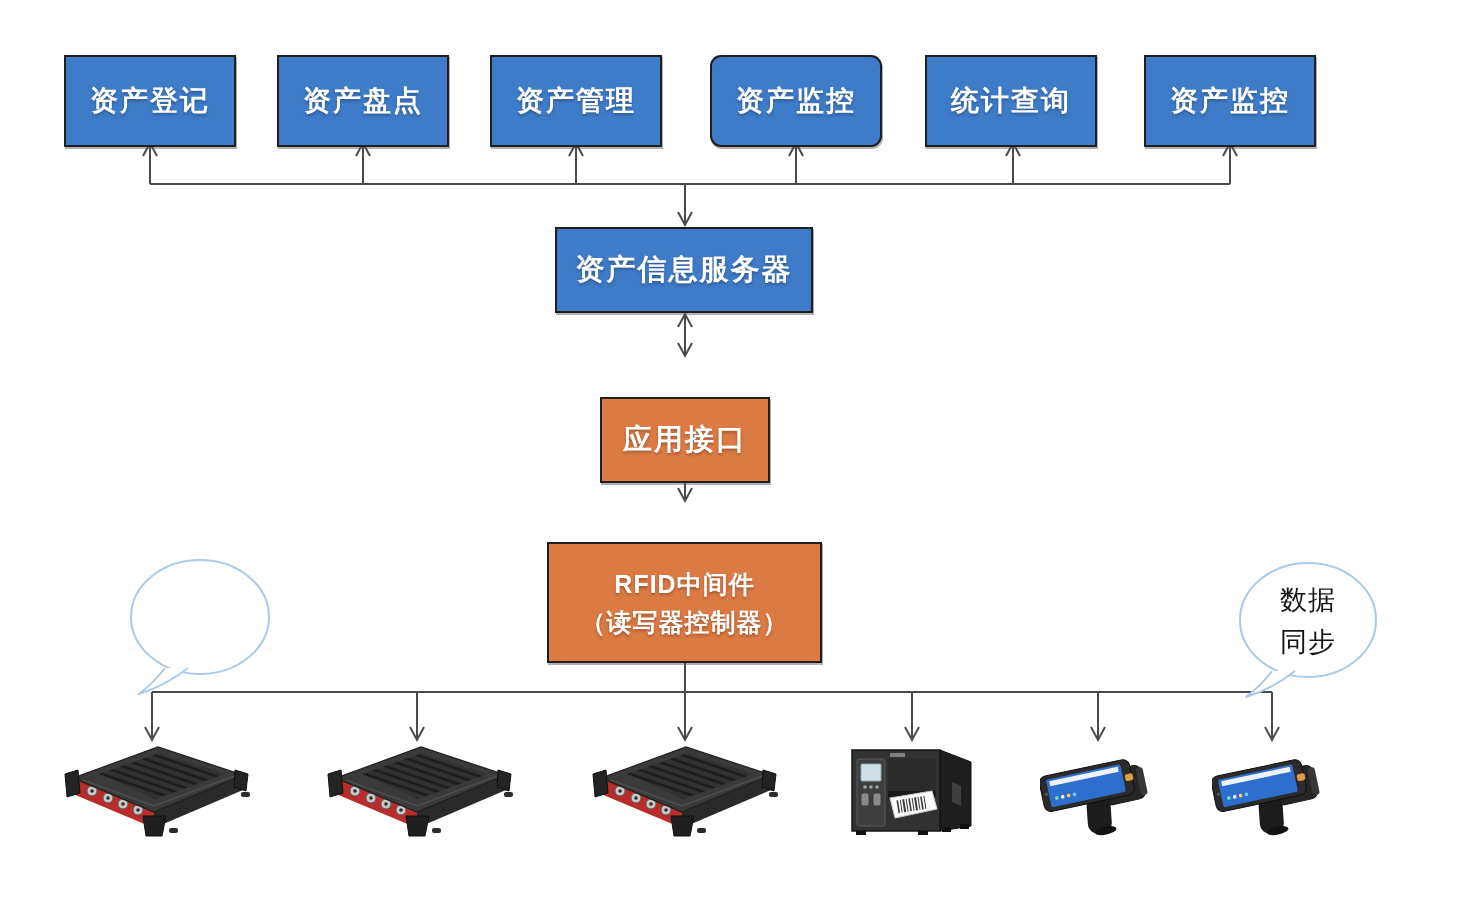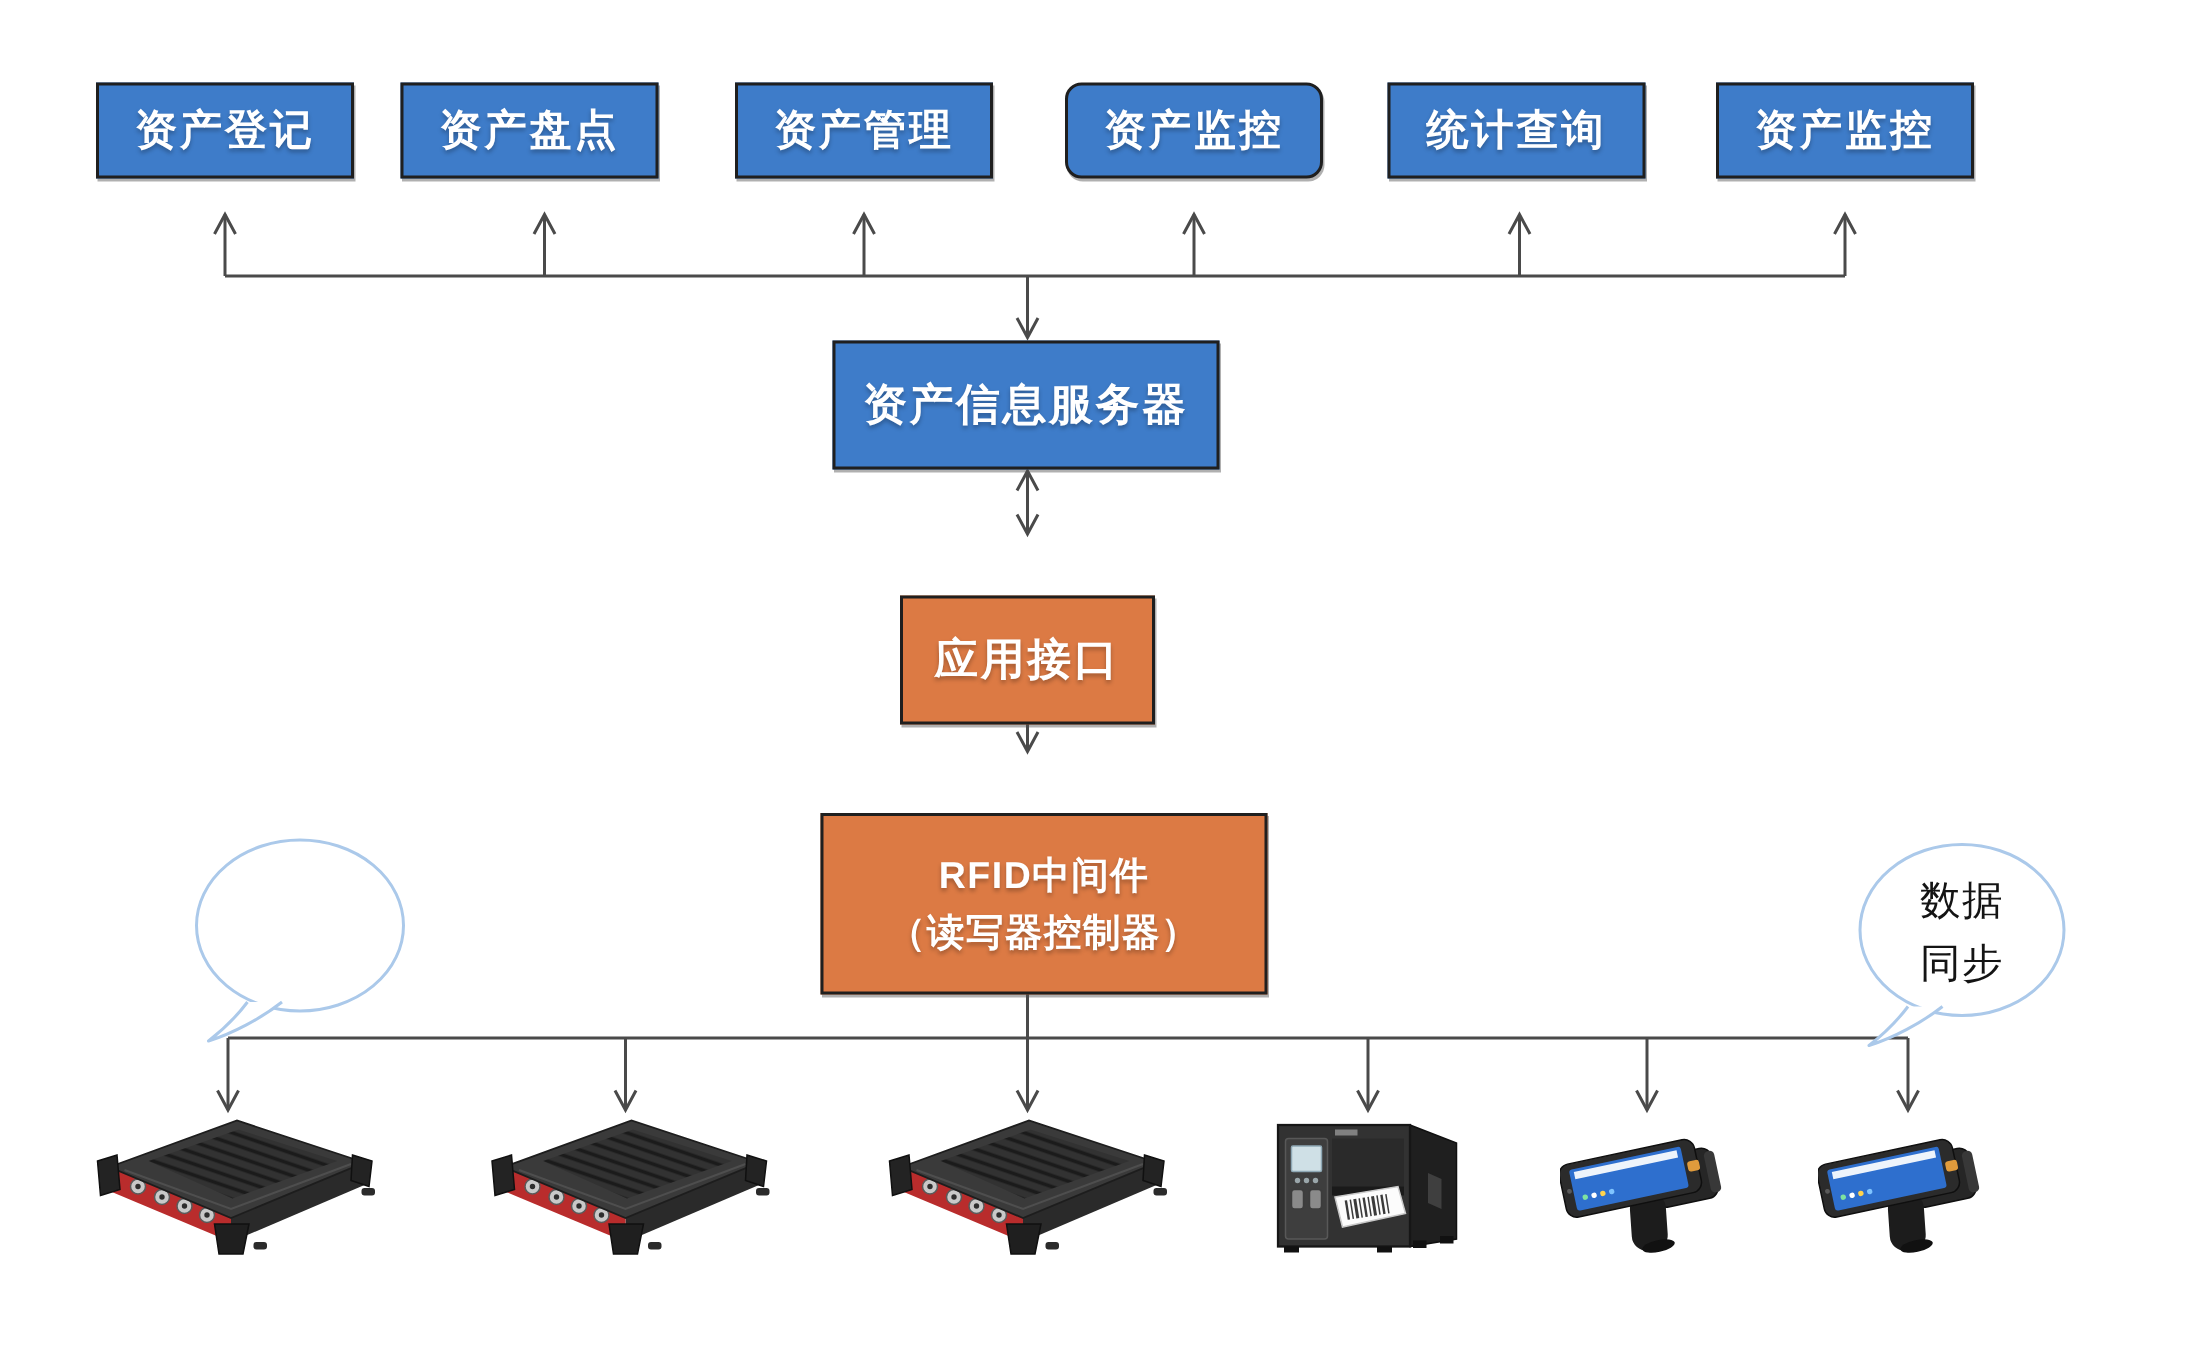--- a/index.html
+++ b/index.html
@@ -18,28 +18,28 @@
     box-sizing:border-box;
     border:2px solid #1f1f1f;
     color:#ffffff;font-weight:700;text-align:center;
     text-shadow:0 2px 3px rgba(0,0,0,.28);
     letter-spacing:2px;
     box-shadow:1px 2px 0 rgba(80,80,80,.45);
   }
   .blue{background:#3e7cc9;}
   .orange{background:#dc7a44;margin-top:40px;}
 
-  .module{width:172px;height:64px;top:55px;font-size:28px;}
-  #mod0{left:64px;}  #mod1{left:267px;} #mod2{left:490px;}
+  .module{width:172px;height:92px;top:55px;font-size:28px;}
+  #mod0{left:64px;}  #mod1{left:277px;} #mod2{left:490px;}
   #mod3{left:710px;border-radius:11px;} #mod4{left:885px;margin-left:40px;} #mod5{left:1144px;}
 
   #server{left:555px;top:227px;width:258px;height:86px;font-size:29px;}
   #iface{left:600px;top:357px;width:170px;height:86px;font-size:29px;}
   #middleware{
-    left:547px;top:502px;width:298px;height:121px;
+    left:547px;top:502px;width:275px;height:121px;
     font-size:25px;flex-direction:column;line-height:38px;letter-spacing:1px;
   }
 
   .bubble-text{
     position:absolute;width:140px;text-align:center;
     font-size:27px;line-height:42px;color:#141414;letter-spacing:1px;
   }
   #bubbleTextLeft{left:130px;top:576px;}
   #bubbleTextRight{left:1238px;top:579px;}
 

